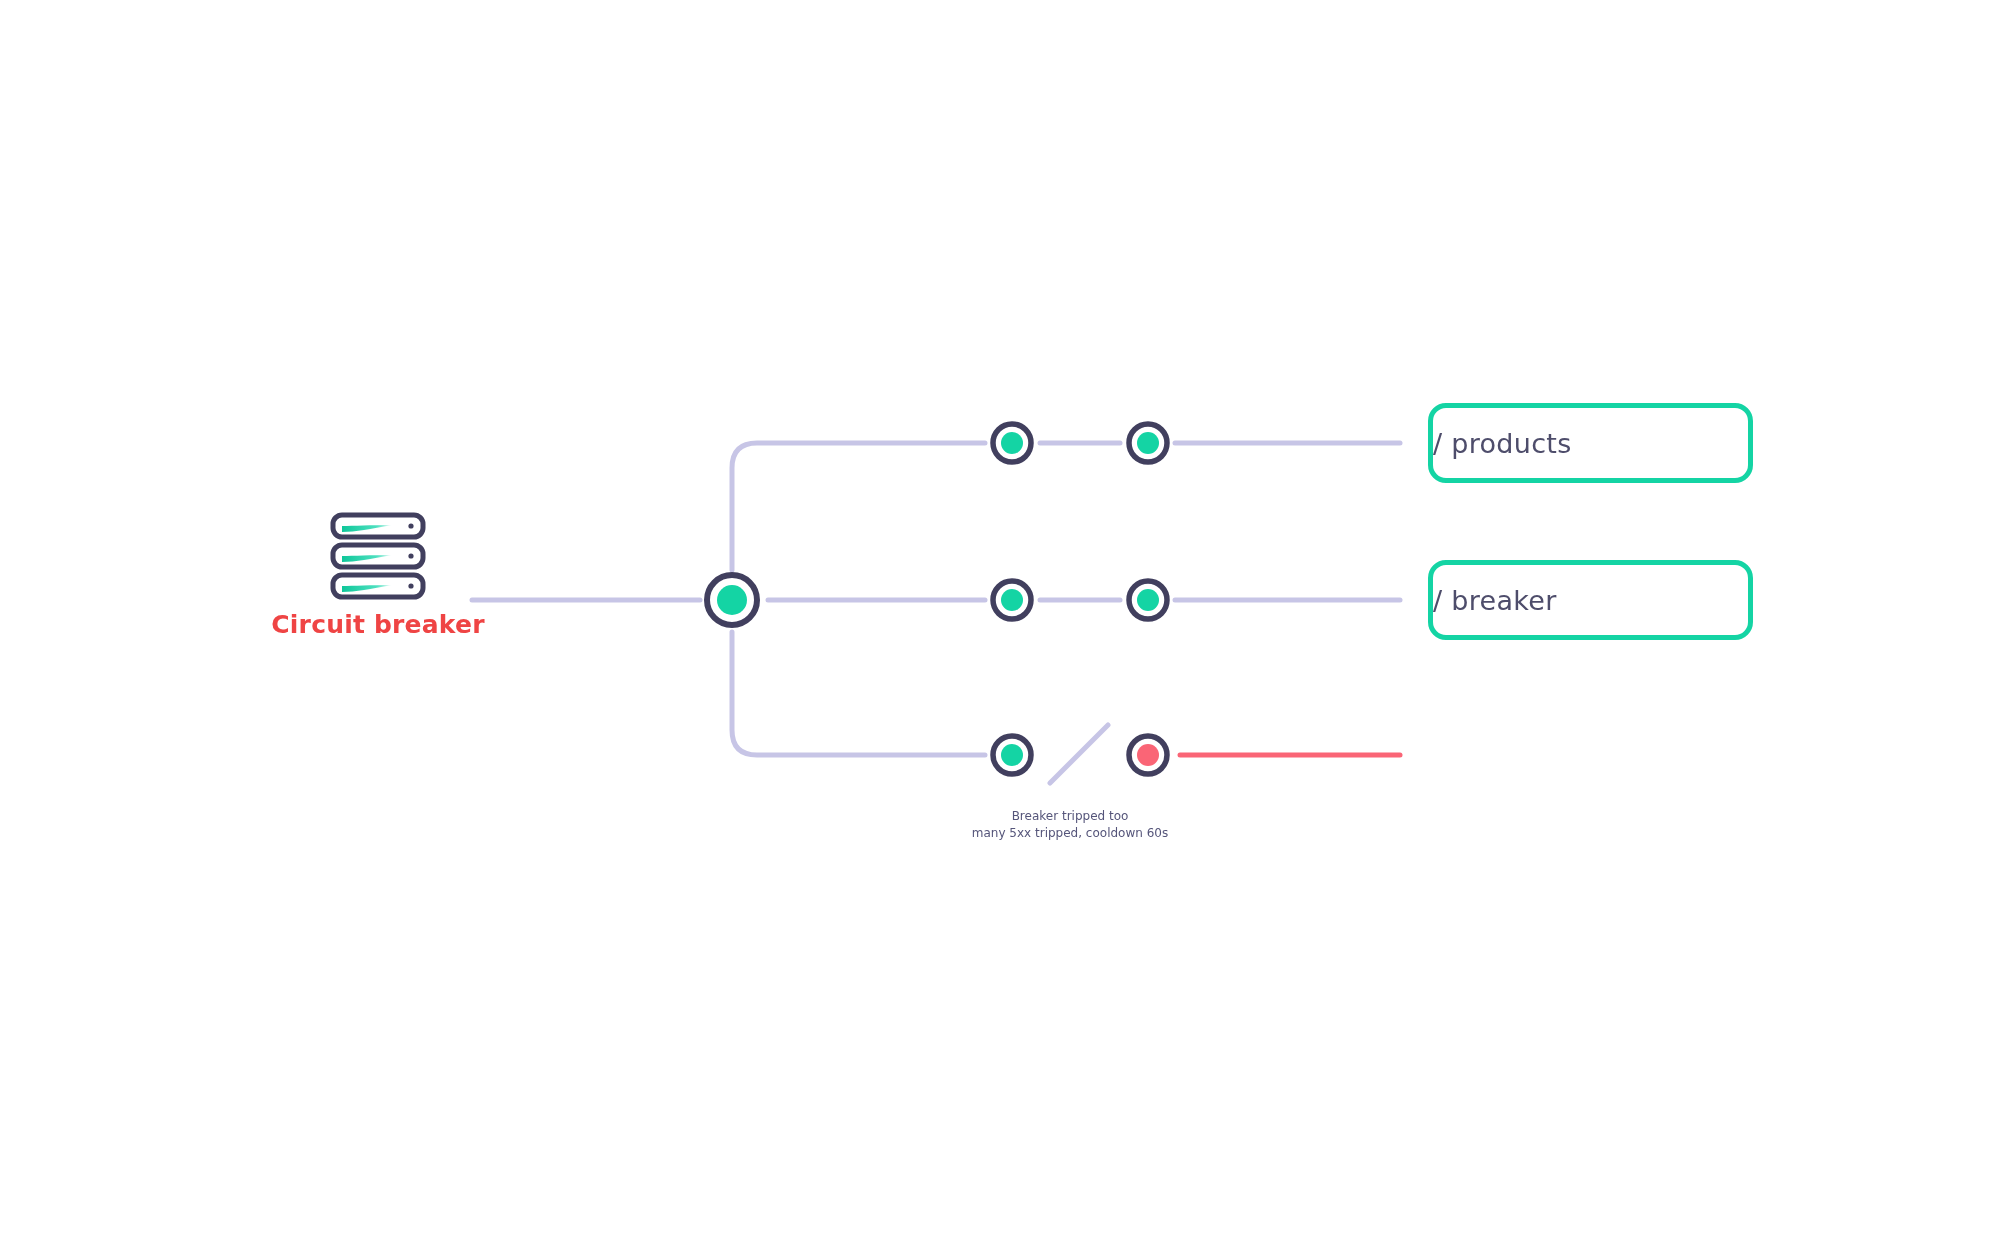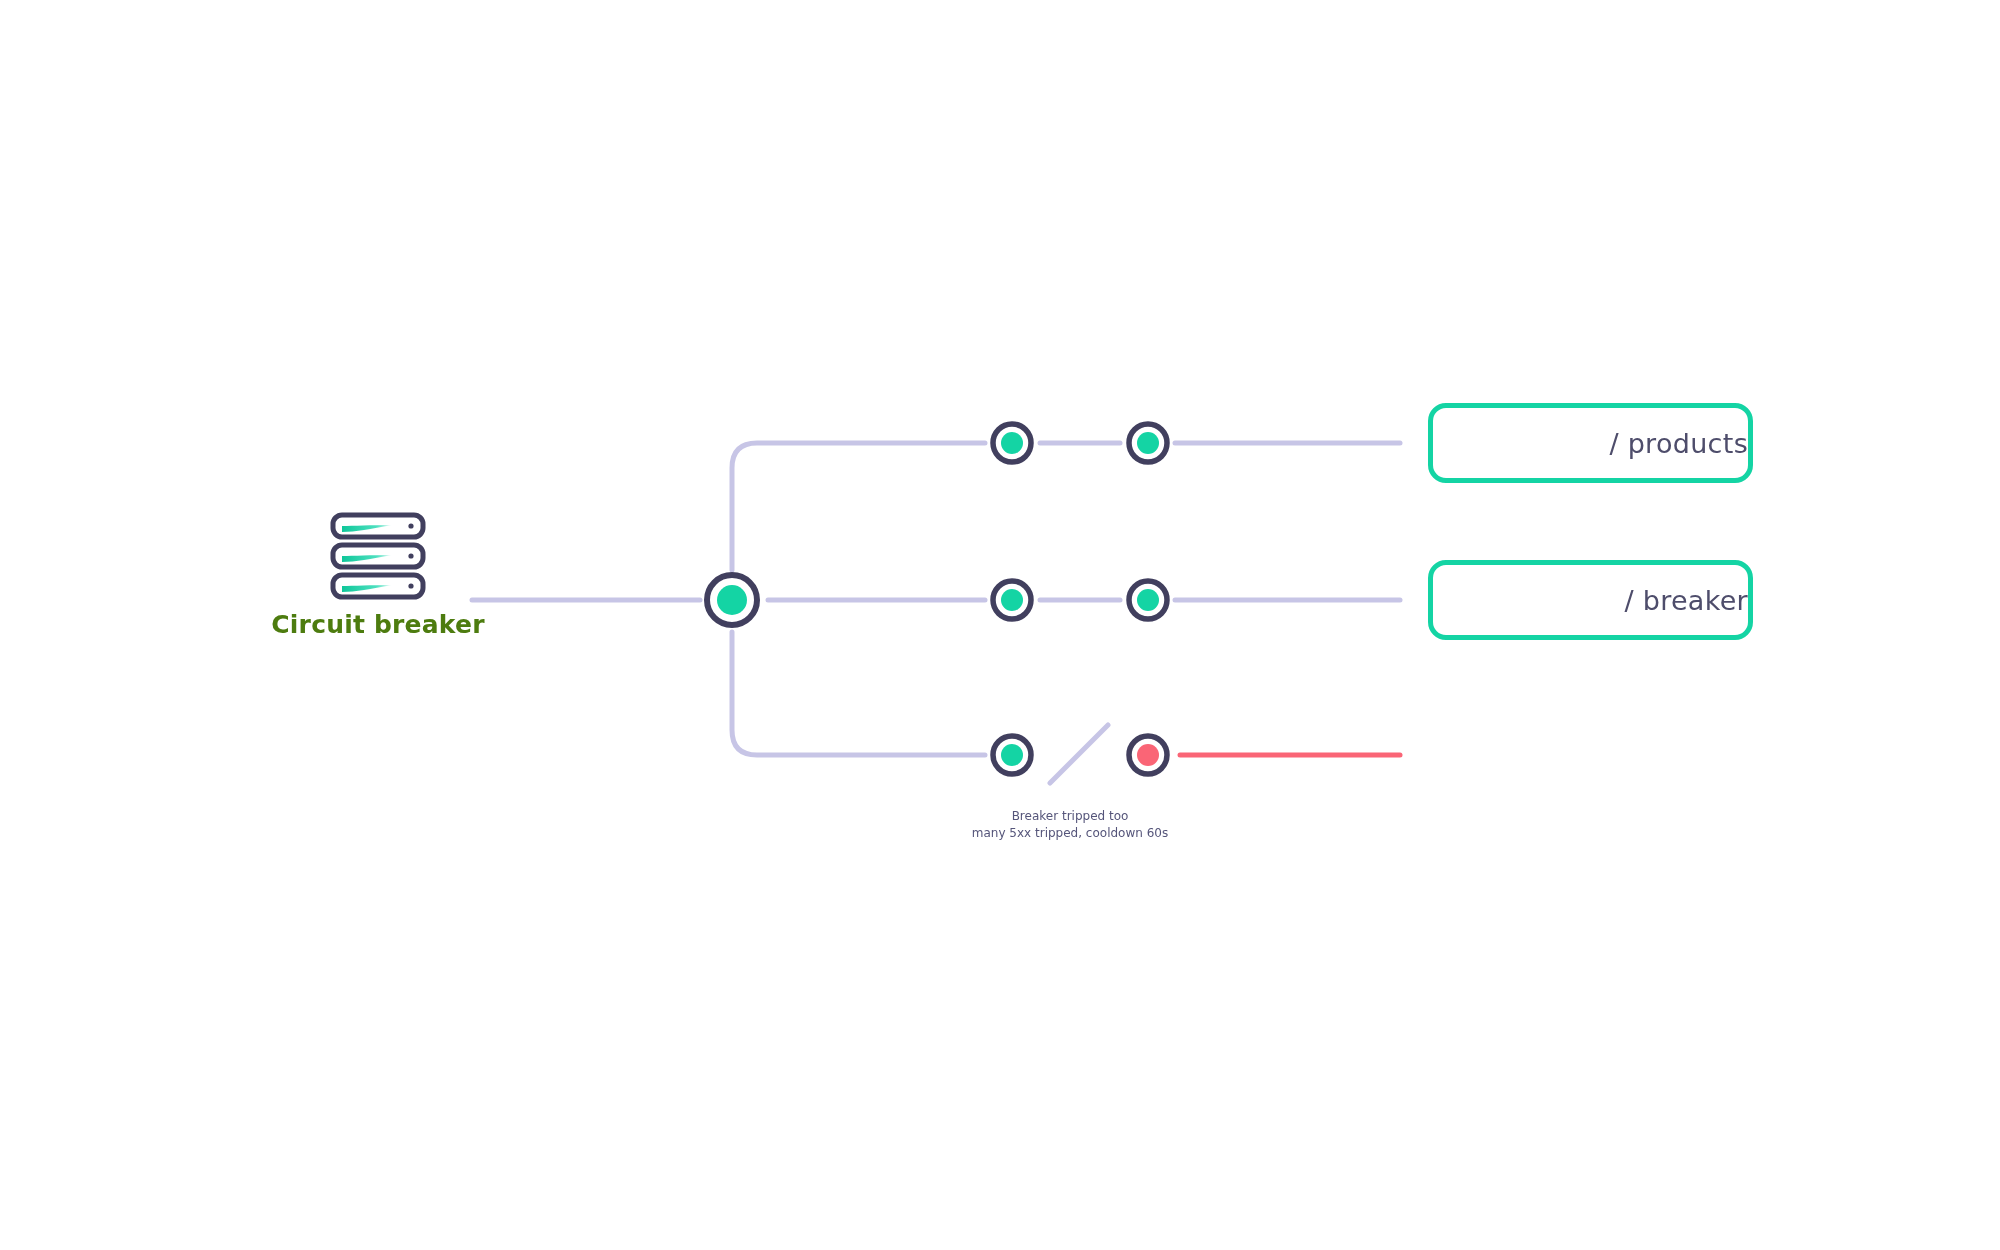--- a/index.html
+++ b/index.html
@@ -36,36 +36,36 @@
     text-align: center;
   }
   .server-icon {
     display: block;
     margin: 0 auto;
   }
   .source-label {
     margin-top: 10px;
     font-size: 25px;
     font-weight: bold;
-    color: #4d7c0f;
+    color: #ef4444;
     letter-spacing: 0.2px;
     white-space: nowrap;
   }
 
   
   .pill {
     position: absolute;
     width: 325px;
     height: 80px;
     box-sizing: border-box;
     border-radius: 18px;
     background: #ffffff;
     display: flex;
     align-items: center;
-    justify-content: flex-end;
+    justify-content: flex-start;
     font-size: 27px;
     color: #4e4d6b;
     letter-spacing: 0.3px;
     white-space: nowrap;
   }
   .pill.ok    { border: 5px solid #14d4a4; }
   .pill.fail  { border: 5px solid #fa6576; }
 
   
   .caption {

